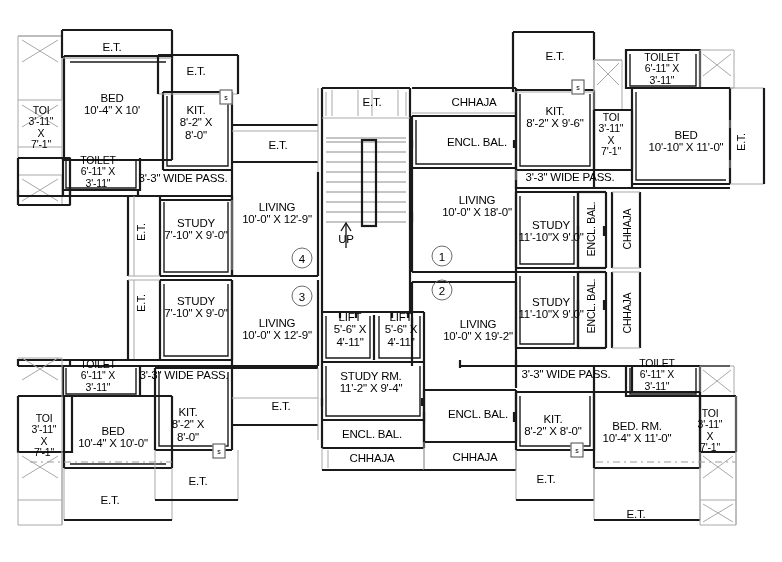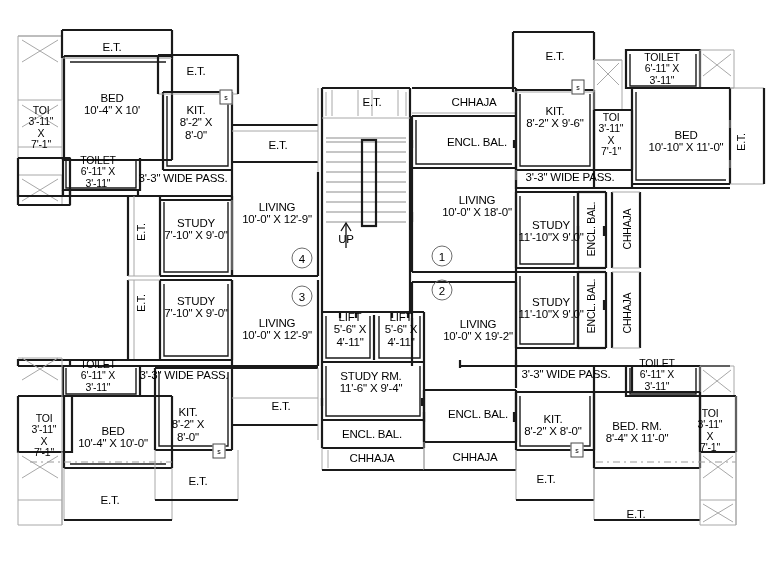--- a/index.html
+++ b/index.html
@@ -455,35 +455,35 @@
 10'-0" X 19'-2"</div>
       <div class="lbl sz11" style="left: 478px; top: 414px;">ENCL. BAL.</div>
       <div class="lbl sz11" style="left: 475px; top: 457px;">CHHAJA</div>
       <div class="lbl sz11" style="left: 566px; top: 374px;">3'-3" WIDE PASS.</div>
       <div class="lbl sz10" style="left: 657px; top: 375px;">TOILET
 6'-11" X
 3'-11"</div>
       <div class="lbl sz11" style="left: 553px; top: 425px;">KIT.
 8'-2" X 8'-0"</div>
       <div class="lbl sz11" style="left: 637px; top: 432px;">BED. RM.
-8'-4" X 11'-0"</div>
+10'-4" X 11'-0"</div>
       <div class="lbl sz10" style="left: 710px; top: 431px;">TOI
 3'-11"
 X
 7'-1"</div>
       <div class="lbl sz11" style="left: 546px; top: 479px;">E.T.</div>
       <div class="lbl sz11" style="left: 636px; top: 514px;">E.T.</div>
       <div class="lbl sz11" style="left: 350px; top: 330px;">LIFT
 5'-6" X
 4'-11"</div>
       <div class="lbl sz11" style="left: 401px; top: 330px;">LIFT
 5'-6" X
 4'-11"</div>
       <div class="lbl sz11" style="left: 371px; top: 382px;">STUDY RM.
-11'-6" X 9'-4"</div>
+11'-2" X 9'-4"</div>
       <div class="lbl sz11" style="left: 372px; top: 434px;">ENCL. BAL.</div>
       <div class="lbl sz11" style="left: 372px; top: 458px;">CHHAJA</div>
     </div>
   <div id="marker-layer">
       <div class="circ" style="left: 442px; top: 256px;">1</div>
       <div class="circ" style="left: 442px; top: 290px;">2</div>
       <div class="circ" style="left: 302px; top: 296px;">3</div>
       <div class="circ" style="left: 302px; top: 258px;">4</div>
     </div>
   <div id="switch-layer">

